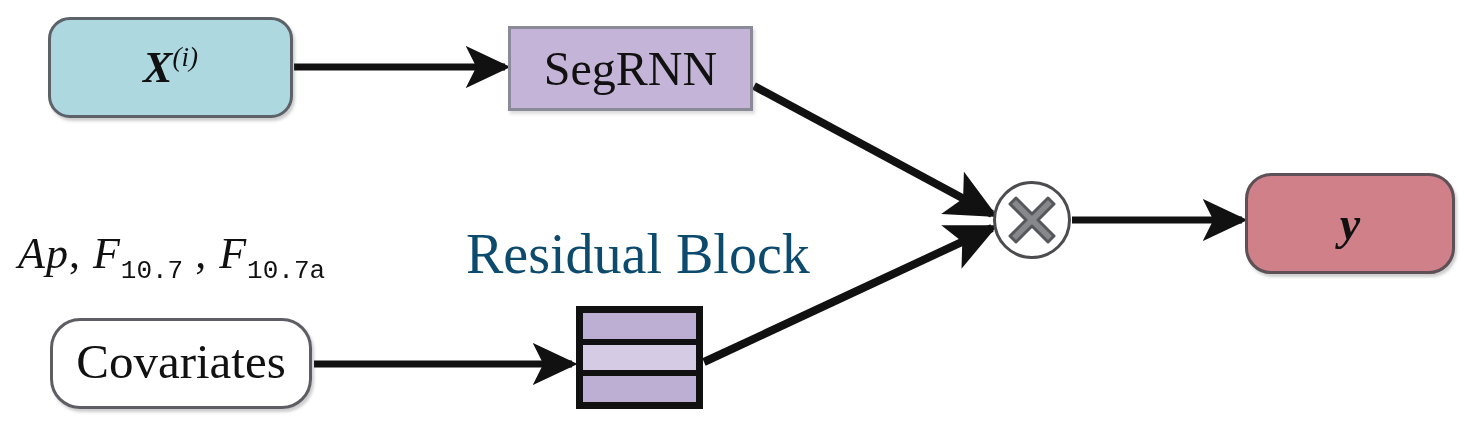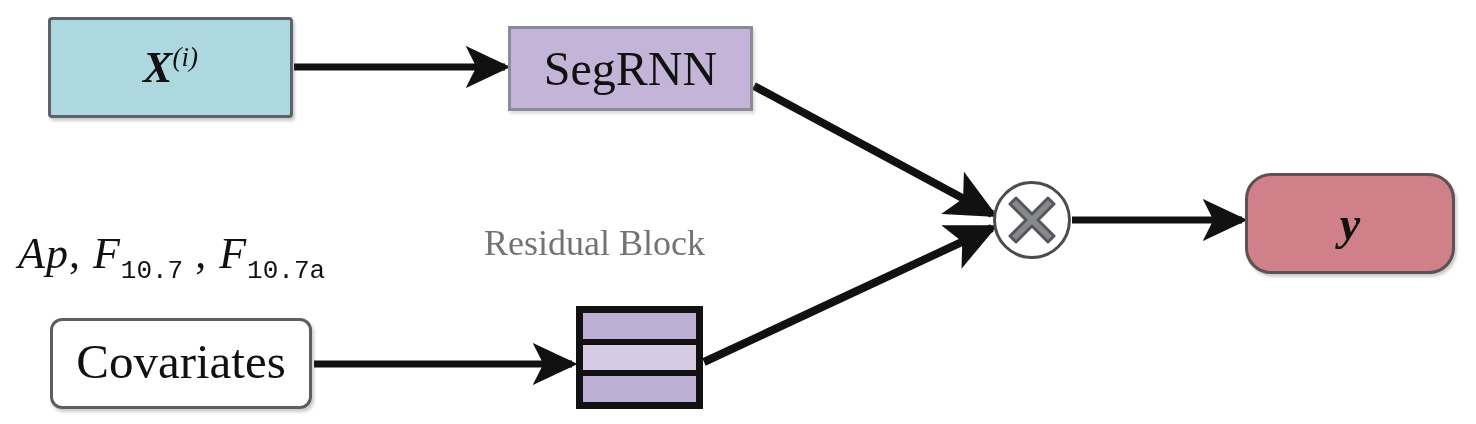--- a/index.html
+++ b/index.html
@@ -32,21 +32,21 @@
   }
 
   
   #node-input {
     left: 48px;
     top: 17px;
     width: 245px;
     height: 101px;
     background: #aed8df;
     border: 3px solid #5d6168;
-    border-radius: 4px;
+    border-radius: 22px;
     box-shadow: 2px 3px 3px rgba(90,90,90,0.30);
   }
   #node-input .label {
     font-size: 44px;
     font-weight: bold;
     font-style: italic;
     letter-spacing: 0px;
   }
   #node-input .sup {
     font-size: 27px;
@@ -73,21 +73,21 @@
   }
 
   
   #node-covariates {
     left: 50px;
     top: 318px;
     width: 262px;
     height: 91px;
     background: #dc6c9;
     border: 3px solid #5d5d63;
-    border-radius: 12px;
+    border-radius: 30px;
     box-shadow: 2px 3px 3px rgba(90,90,90,0.30);
   }
   #node-covariates .label {
     font-size: 49px;
     line-height: 1;
     position: relative;
     top: -2px;
   }
 
   
@@ -127,24 +127,24 @@
     letter-spacing: 0;
     font-family: Liberation Mono, monospace;
   }
   #covariates-formula .upright {
     font-style: normal;
   }
 
   
   #residual-caption {
     position: absolute;
-    left: 484px;
+    left: 466px;
     top: 222px;
-    font-size: 36px;
-    color: #737373;
+    font-size: 56px;
+    color: #0c4a6e;
     white-space: nowrap;
   }
 
   
   #node-residual-stack {
     position: absolute;
     left: 576px;
     top: 306px;
     width: 127px;
     height: 103px;

